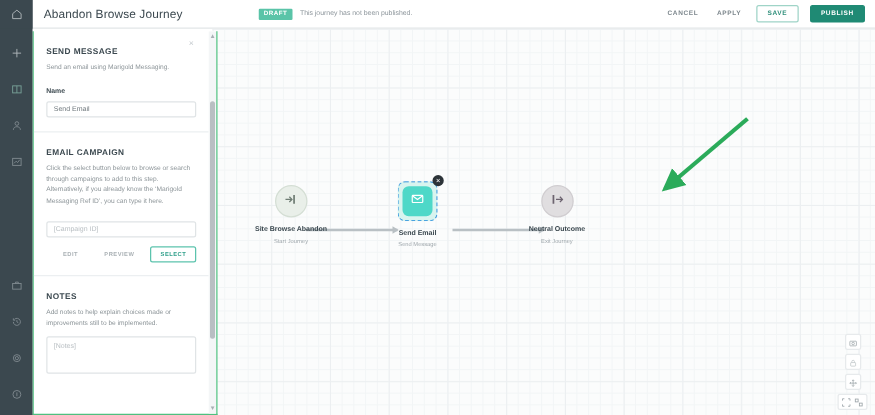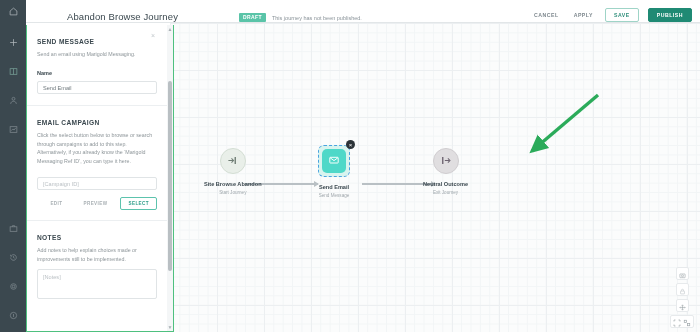--- a/index.html
+++ b/index.html
@@ -23,21 +23,21 @@
   }
   .rail-top { margin-top: 11px; display: flex; flex-direction: column; gap: 13px; align-items: center; }
   .rail-bottom { position: absolute; bottom: 9px; display: flex; flex-direction: column; gap: 13px; align-items: center; }
   .rail-ico { width: 16px; height: 16px; display: flex; align-items: center; justify-content: center; opacity: .72; }
   .rail-ico svg { display: block; }
 
   
   .topbar {
     position: absolute; left: 26px; top: 0; width: 674px; height: 23px;
     background: #ffffff; border-bottom: 1px solid #e2e6e8;
-    display: flex; align-items: flex-end; z-index: 30; padding-left: 32px;
+    display: flex; align-items: center; z-index: 30;
   }
   .journey-title {
     font-size: 9.5px; color: #3b484f; margin-left: 9px; letter-spacing: .1px; white-space: nowrap;
   }
   .topbar-mid { display: flex; align-items: center; margin-left: 61px; gap: 6px; }
   .draft-badge {
     background: #5ac4a8; color: #ffffff; font-size: 5px; font-weight: bold;
     letter-spacing: .4px; padding: 2px 4px; border-radius: 1px; line-height: 1;
   }
   .draft-note { font-size: 5.5px; color: #8a9399; white-space: nowrap; }

